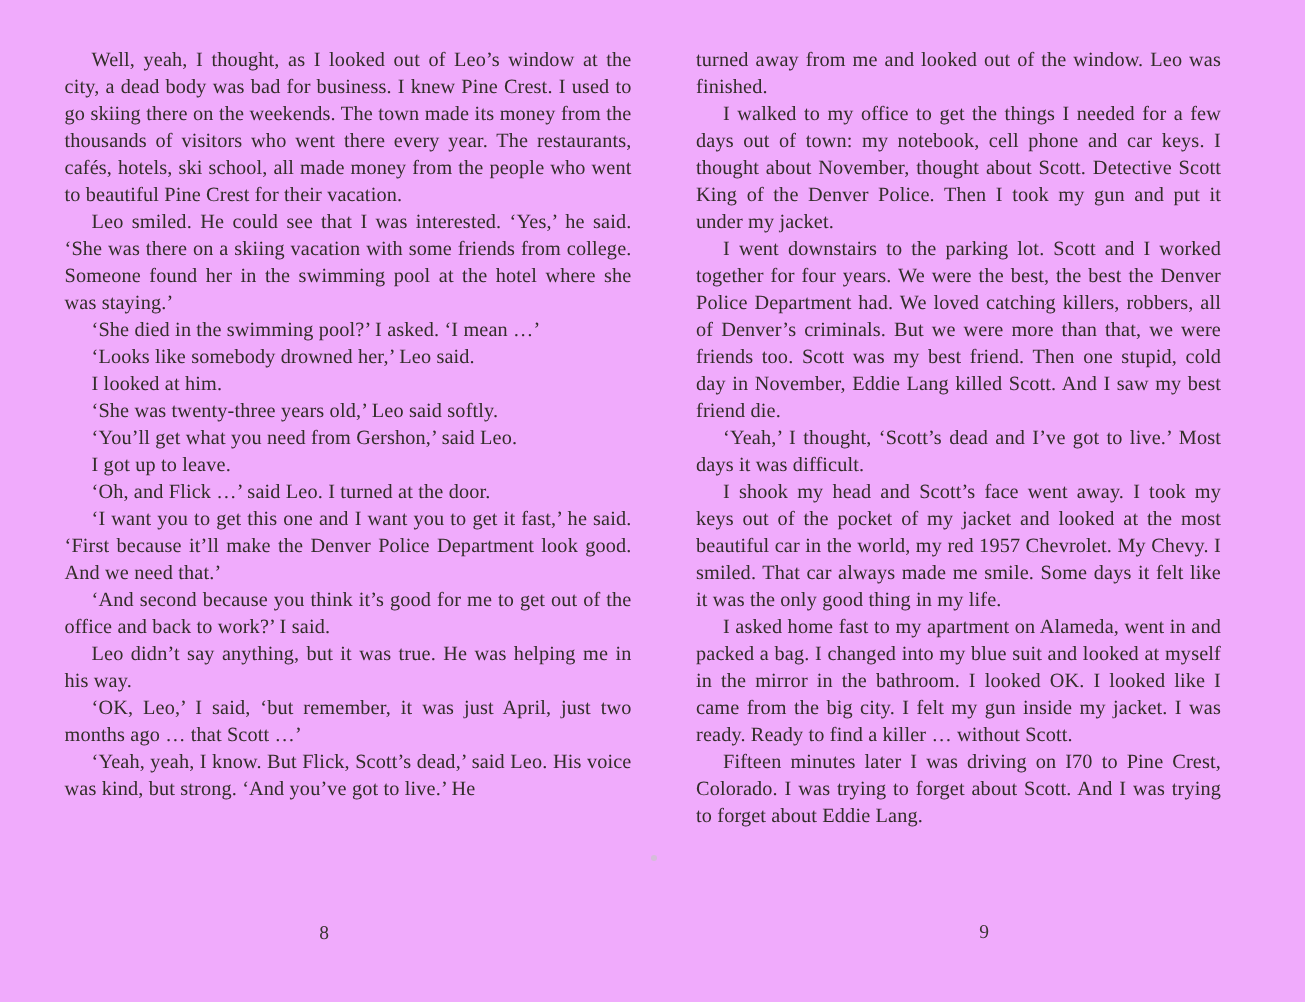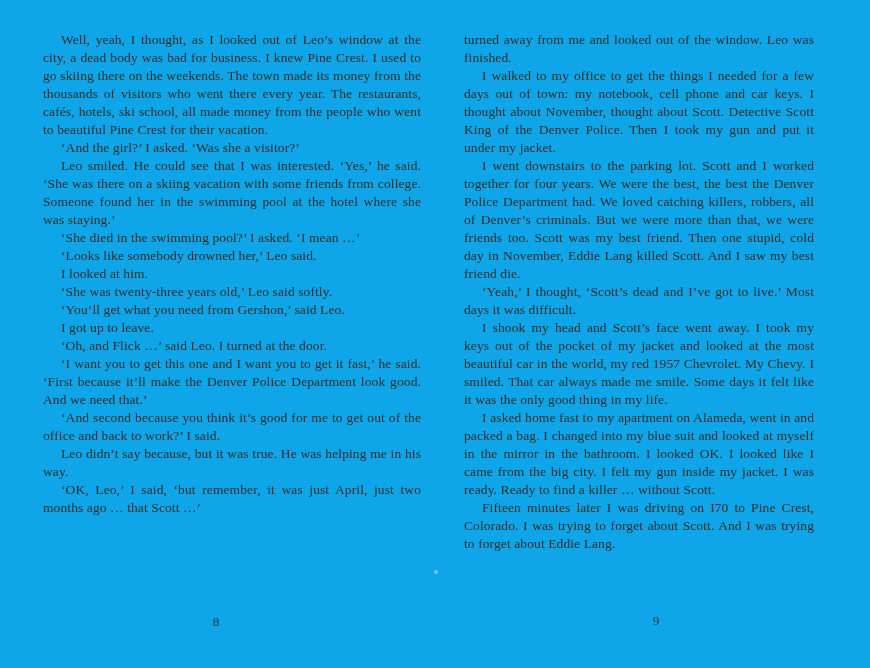--- a/index.html
+++ b/index.html
@@ -10,21 +10,21 @@
   body {
     width: 870px;
     height: 668px;
     position: relative;
     overflow: hidden;
     font-family: "Liberation Serif", "DejaVu Serif", serif;
   }
   .spread {
     position: absolute;
     inset: 0;
-    background: #0ea5e9;
+    background: #f0abfc;
   }
   .page {
     position: absolute;
     top: 31px;
   }
   .page-left  { left: 43px;  width: 378px; }
   .page-right { left: 464px; width: 350px; }
   .text-block p {
     margin: 0;
     padding: 0;
@@ -56,33 +56,33 @@
   }
 </style>
 </head>
 <body>
 
 <div class="spread">
 
   <div class="page page-left">
     <div class="text-block">
         <p class="indent">Well, yeah, I thought, as I looked out of Leo’s window at the city, a dead body was bad for business. I knew Pine Crest. I used to go skiing there on the weekends. The town made its money from the thousands of visitors who went there every year. The restaurants, cafés, hotels, ski school, all made money from the people who went to beautiful Pine Crest for their vacation.</p>
-        <p class="indent">‘And the girl?’ I asked. ‘Was she a visitor?’</p>
         <p class="indent">Leo smiled. He could see that I was interested. ‘Yes,’ he said. ‘She was there on a skiing vacation with some friends from college. Someone found her in the swimming pool at the hotel where she was staying.’</p>
         <p class="indent">‘She died in the swimming pool?’ I asked. ‘I mean …’</p>
         <p class="indent">‘Looks like somebody drowned her,’ Leo said.</p>
         <p class="indent">I looked at him.</p>
         <p class="indent">‘She was twenty-three years old,’ Leo said softly.</p>
         <p class="indent">‘You’ll get what you need from Gershon,’ said Leo.</p>
         <p class="indent">I got up to leave.</p>
         <p class="indent">‘Oh, and Flick …’ said Leo. I turned at the door.</p>
         <p class="indent">‘I want you to get this one and I want you to get it fast,’ he said. ‘First because it’ll make the Denver Police Department look good. And we need that.’</p>
         <p class="indent">‘And second because you think it’s good for me to get out of the office and back to work?’ I said.</p>
-        <p class="indent">Leo didn’t say because, but it was true. He was helping me in his way.</p>
+        <p class="indent">Leo didn’t say anything, but it was true. He was helping me in his way.</p>
         <p class="indent">‘OK, Leo,’ I said, ‘but remember, it was just April, just two months ago … that Scott …’</p>
+        <p class="indent">‘Yeah, yeah, I know. But Flick, Scott’s dead,’ said Leo. His voice was kind, but strong. ‘And you’ve got to live.’ He</p>
       </div>
   </div>
 
   <div class="page page-right">
     <div class="text-block">
         <p class="">turned away from me and looked out of the window. Leo was finished.</p>
         <p class="indent">I walked to my office to get the things I needed for a few days out of town: my notebook, cell phone and car keys. I thought about November, thought about Scott. Detective Scott King of the Denver Police. Then I took my gun and put it under my jacket.</p>
         <p class="indent">I went downstairs to the parking lot. Scott and I worked together for four years. We were the best, the best the Denver Police Department had. We loved catching killers, robbers, all of Denver’s criminals. But we were more than that, we were friends too. Scott was my best friend. Then one stupid, cold day in November, Eddie Lang killed Scott. And I saw my best friend die.</p>
         <p class="indent">‘Yeah,’ I thought, ‘Scott’s dead and I’ve got to live.’ Most days it was difficult.</p>
         <p class="indent">I shook my head and Scott’s face went away. I took my keys out of the pocket of my jacket and looked at the most beautiful car in the world, my red 1957 Chevrolet. My Chevy. I smiled. That car always made me smile. Some days it felt like it was the only good thing in my life.</p>

